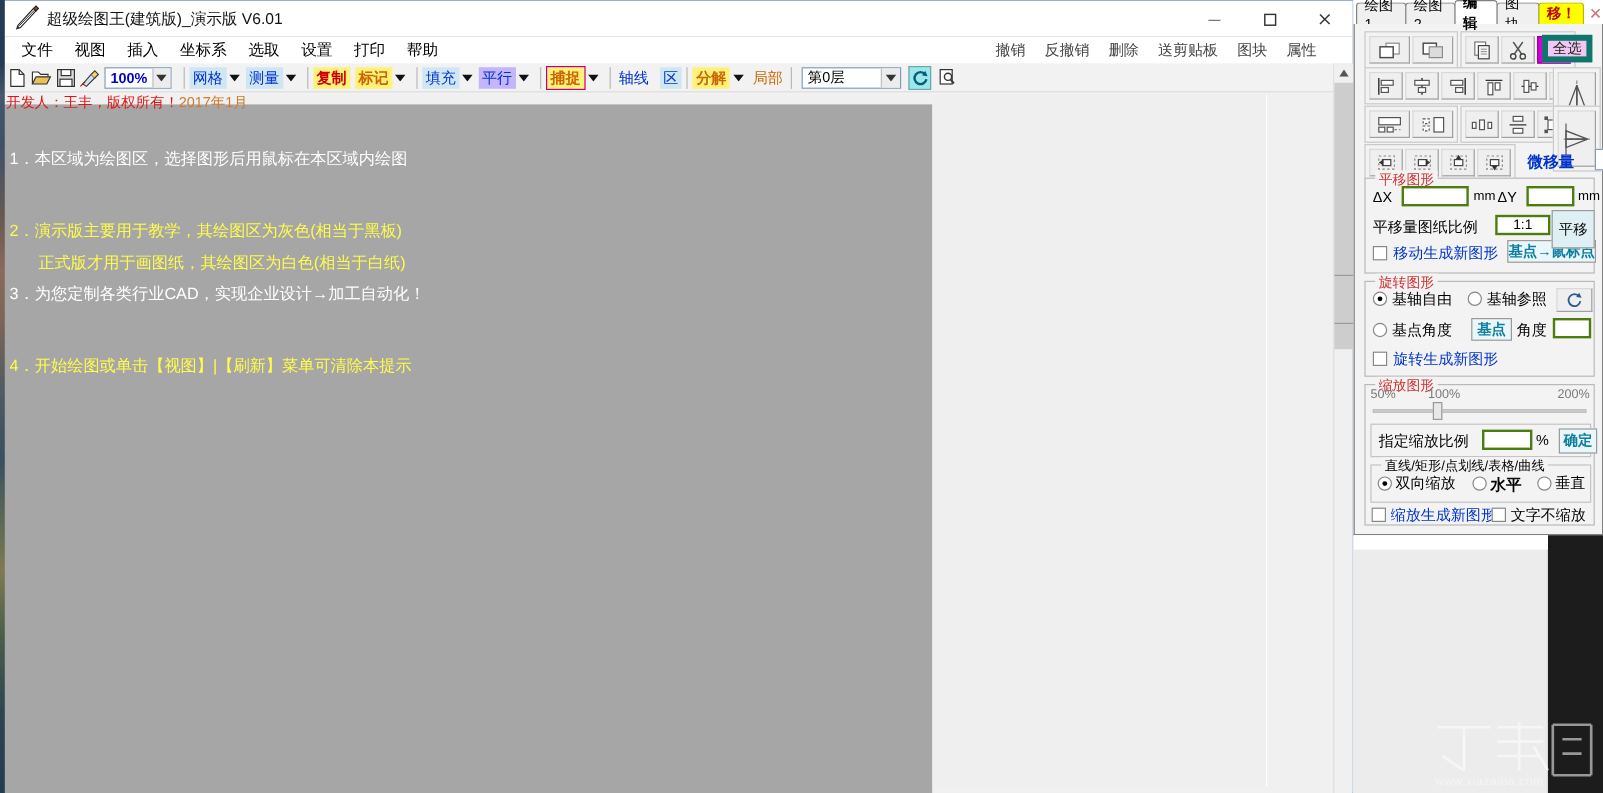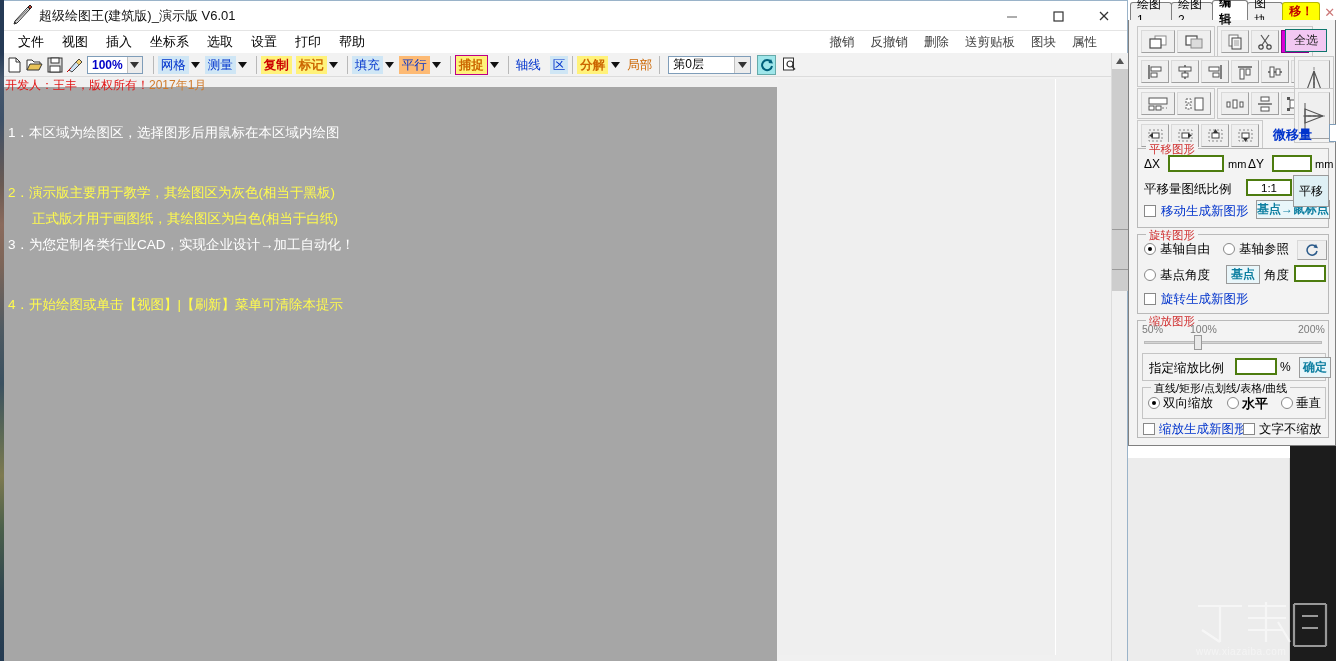--- a/index.html
+++ b/index.html
@@ -117,21 +117,21 @@
     border-left: 1px solid #c0c0c0;
     display: flex; align-items: center; justify-content: center;
   }
   .tw {
     font-size: 12.5px; padding: 0 3px; line-height: 18px; white-space: nowrap;
   }
   .tw.blue  { color: #0033cc; background: #cfe6f5; }
   .tw.copy  { color: #cc0000; background: #fff27a; font-weight: bold; }
   .tw.mark  { color: #cc6600; background: #fff27a; font-weight: bold; }
   .tw.fill  { color: #0033cc; background: #cfe6f5; }
-  .tw.par   { color: #0033cc; background: #fdba74; }
+  .tw.par   { color: #0033cc; background: #c4b5fd; }
   .tw.snap  { color: #cc6600; background: #fff27a; font-weight: bold; border: 1px solid #b08; }
   .tw.axis  { color: #0033cc; }
   .tw.zone  { color: #0033cc; background: #cfe6f5; }
   .tw.decomp{ color: #cc6600; background: #fff27a; font-weight: bold; }
   .tw.local { color: #cc6600; }
   .dd-arrow {
     width: 14px; height: 16px; display:flex; align-items:center; justify-content:center;
     margin-right: 2px;
   }
   .layer-combo {
@@ -275,21 +275,21 @@
     border-right-color: #a0a0a0; border-bottom-color: #a0a0a0;
     background: #efefef;
     display: inline-flex; align-items: center; justify-content: center;
     margin: 1px;
   }
   .ib.sel { background: #d800d8; border-color: #880088; }
   .ib.wide { width: 34px; }
   .ib.tall { height: 47px; width: 32px; }
   .btn-allsel {
     width: 42px; height: 23px; margin: 1px;
-    border: 1px solid #0f766e;
+    border: 5px solid #0f766e;
     background: #f2c8f2; color: #202020;
     font-size: 12px;
     display: inline-flex; align-items: center; justify-content: center;
   }
 
   
   .grp {
     position: absolute;
     border: 1px solid #b9b9b9;
     background: #f3f3f3;

